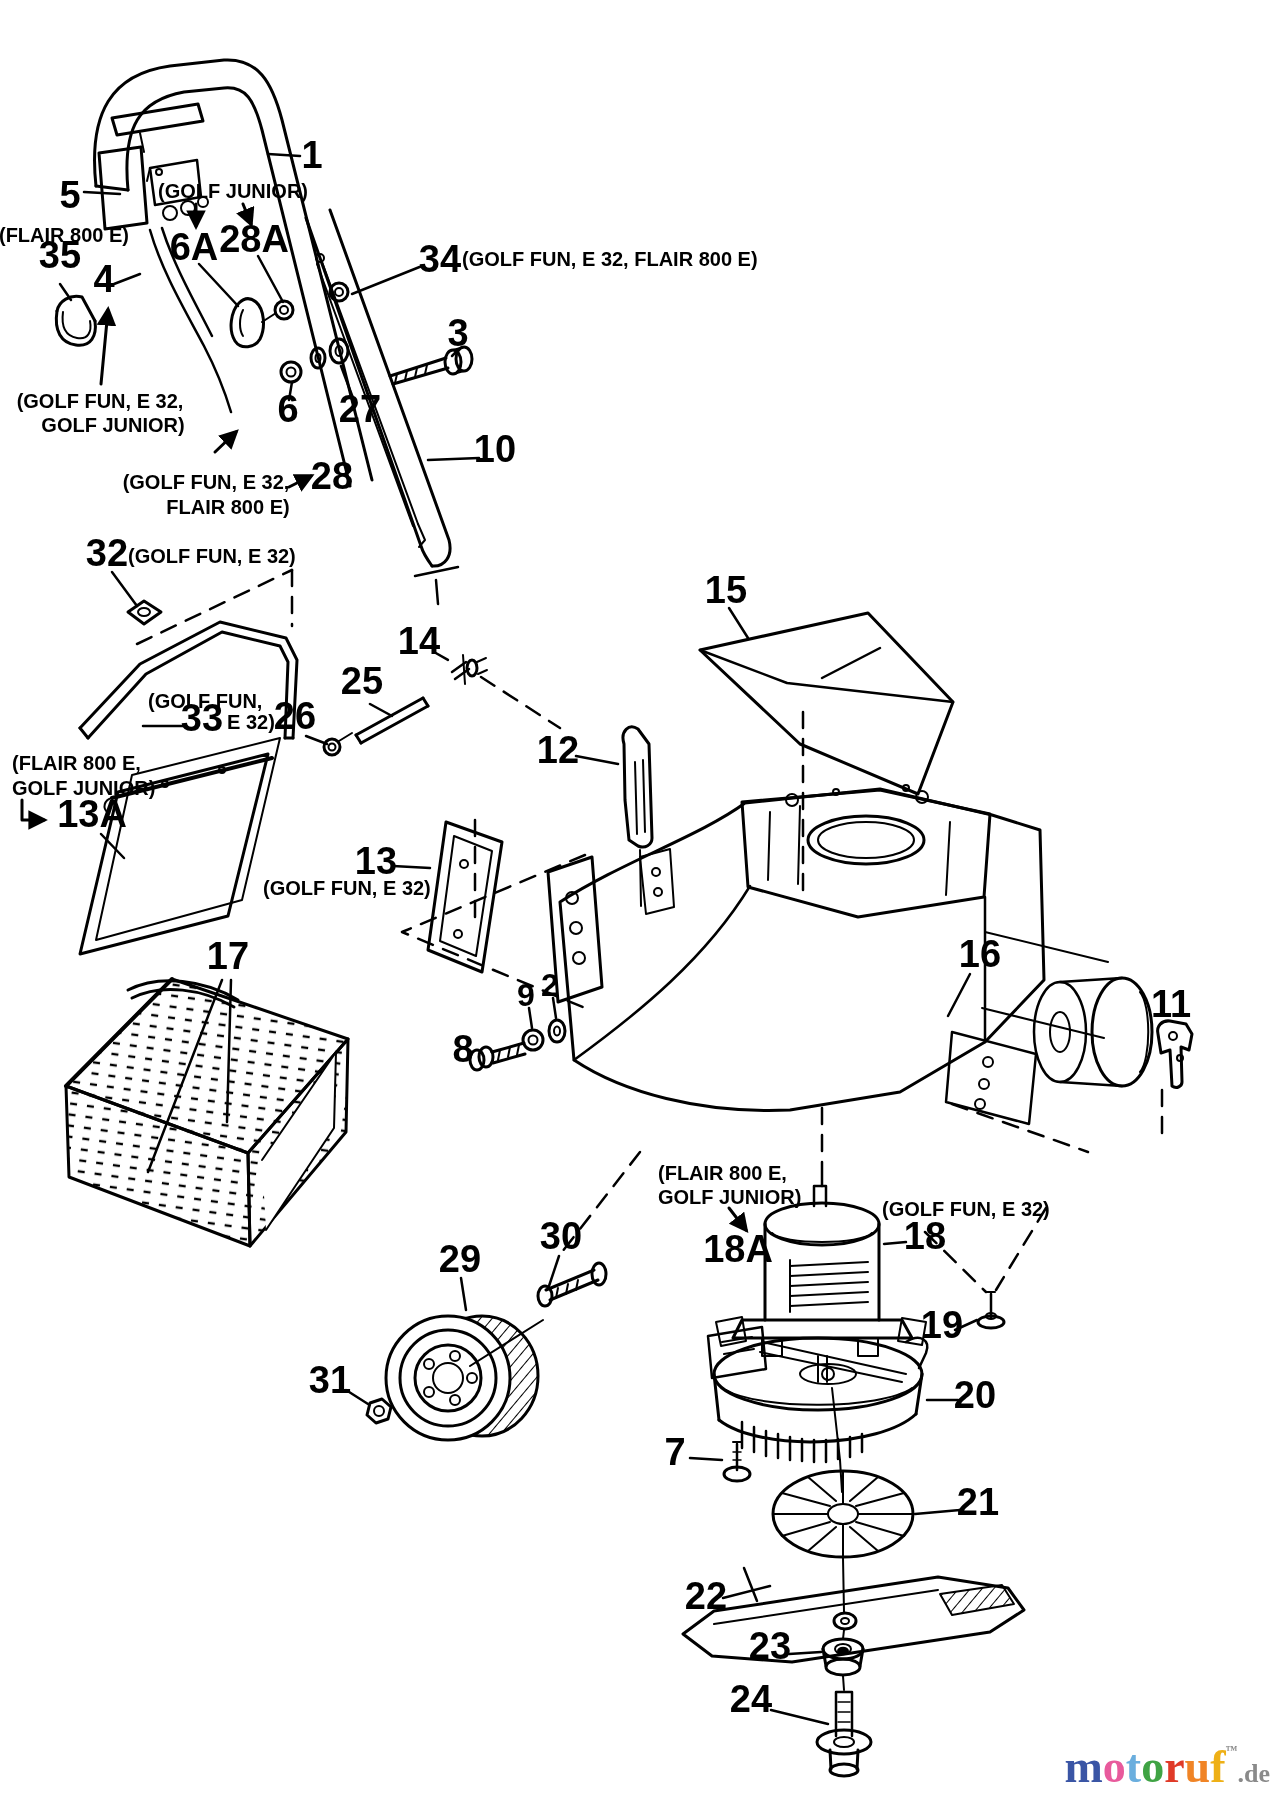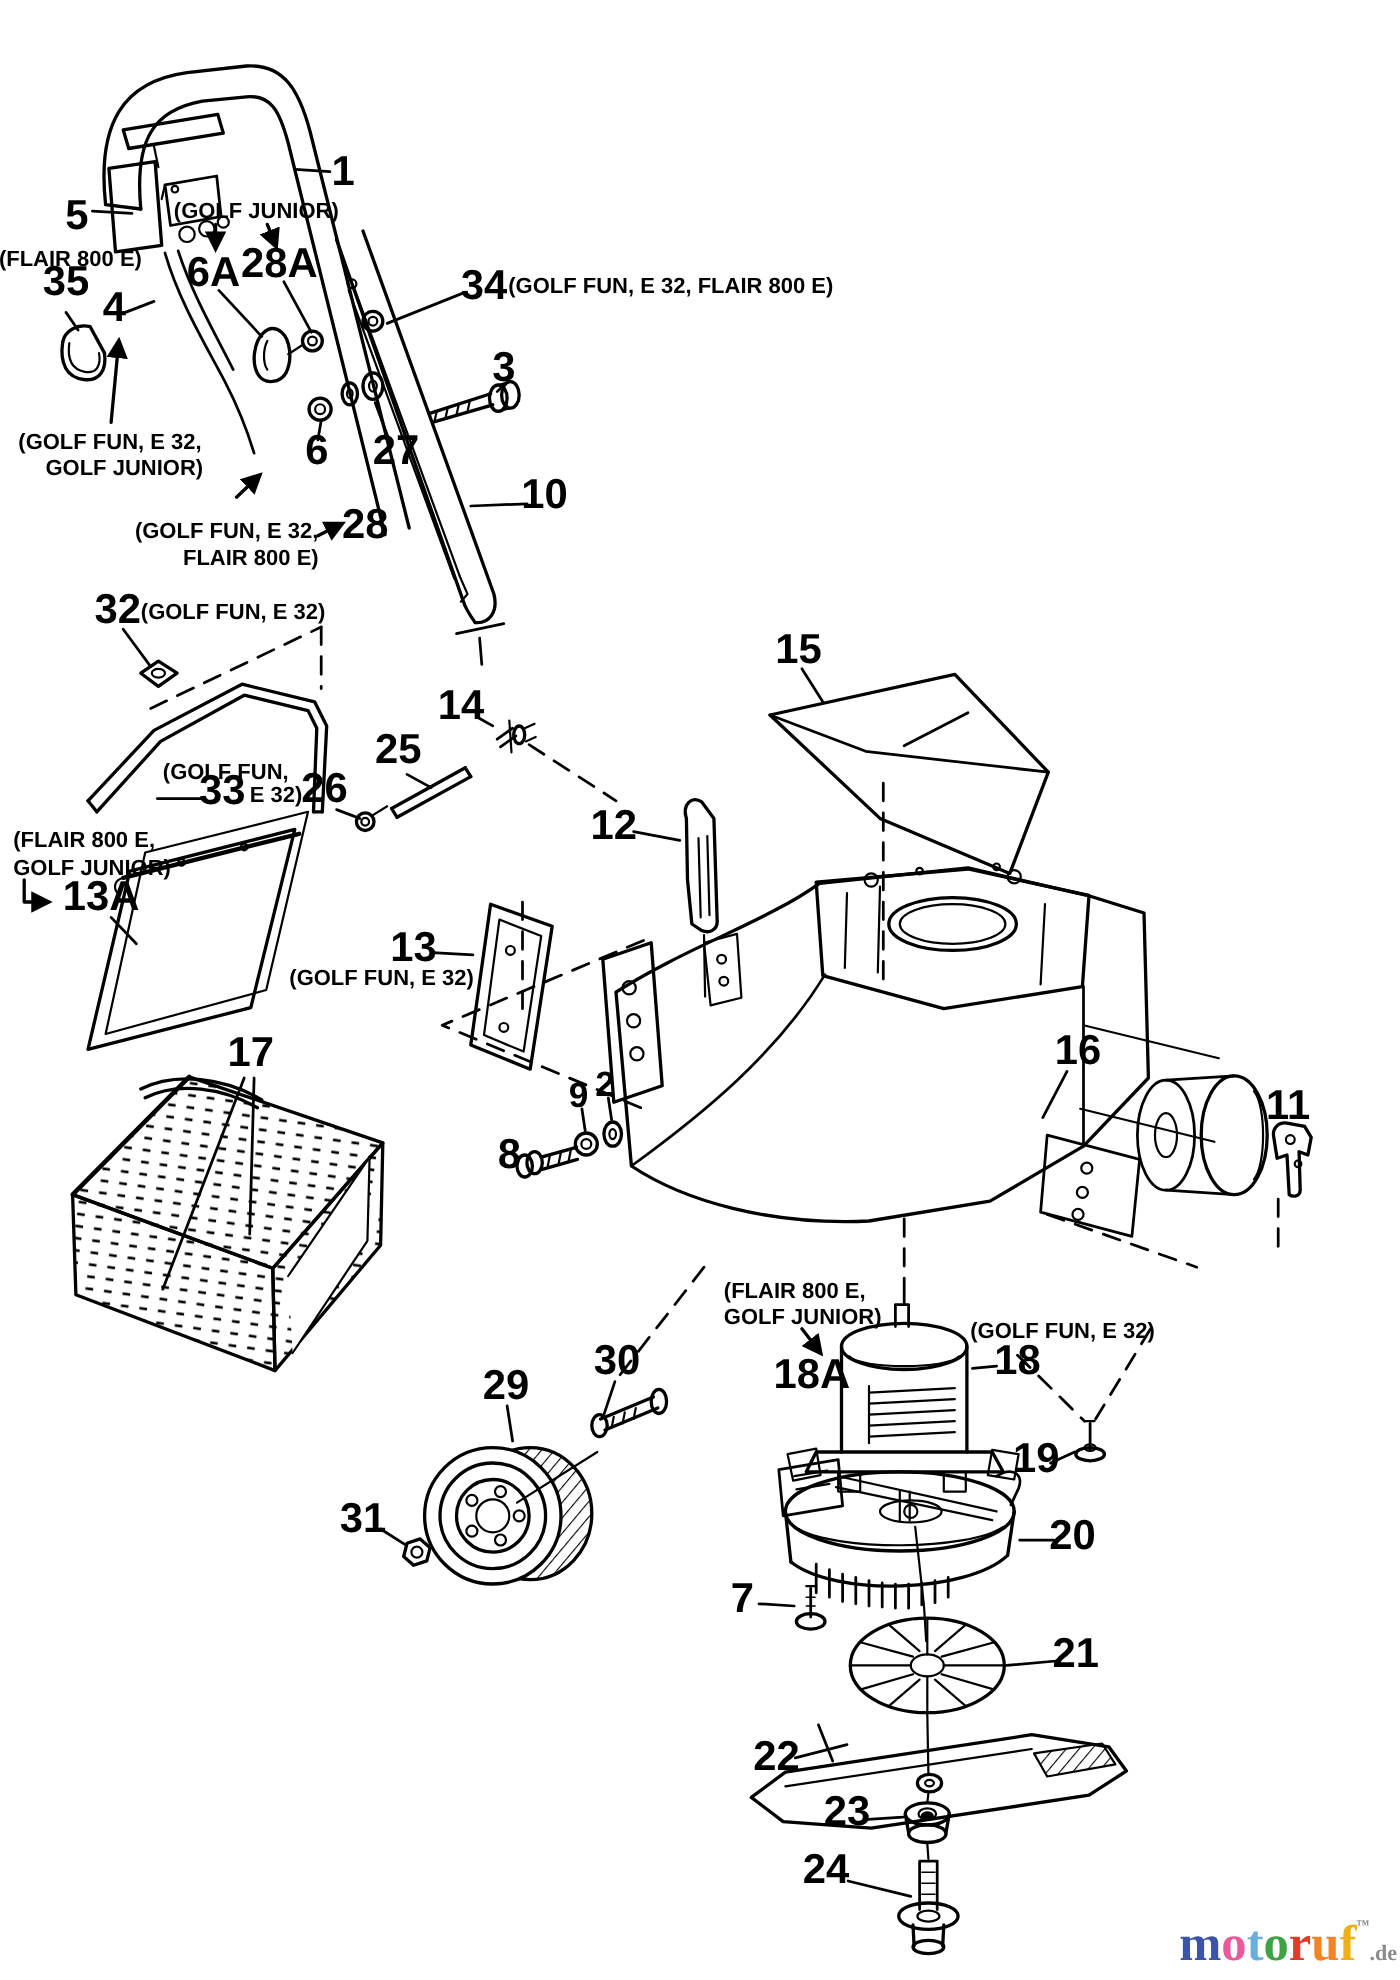--- a/index.html
+++ b/index.html
@@ -6,21 +6,21 @@
   body{width:1273px;height:1800px;position:relative;overflow:hidden;
        font-family:"Liberation Sans",sans-serif;}
   #stage{position:absolute;left:0;top:0;}
   svg{display:block;}
   .pn{font-family:"Liberation Sans",sans-serif;font-weight:bold;font-size:38px;fill:#000;}
   .pn.small{font-size:32px;}
   .vn{font-family:"Liberation Sans",sans-serif;font-weight:bold;font-size:20px;fill:#000;}
   .logo{position:absolute;left:1020px;top:1744px;width:250px;text-align:right;
         font-family:"Liberation Serif",serif;font-weight:bold;font-size:46px;
         line-height:1;white-space:nowrap;}
-  .logo .lgde{font-size:20px;font-weight:bold;}
+  .logo .lgde{font-size:26px;font-weight:bold;}
   .logo .lgtm{font-size:12px;vertical-align:28px;}
 </style>
 </head>
 <body>
 
 <div id="stage">
 <svg width="1273" height="1800" viewBox="0 0 1273 1800" xmlns="http://www.w3.org/2000/svg">
   <defs>
     <marker id="ah" viewBox="0 0 10 10" refX="8" refY="5" markerWidth="6.5" markerHeight="6.5" orient="auto-start-reverse">
       <path d="M0,0 L10,5 L0,10 Z" fill="#000"></path>

